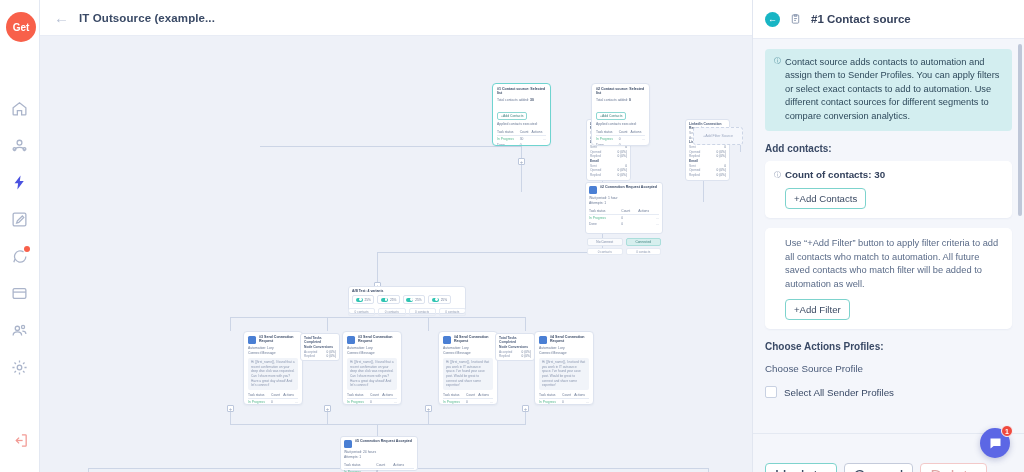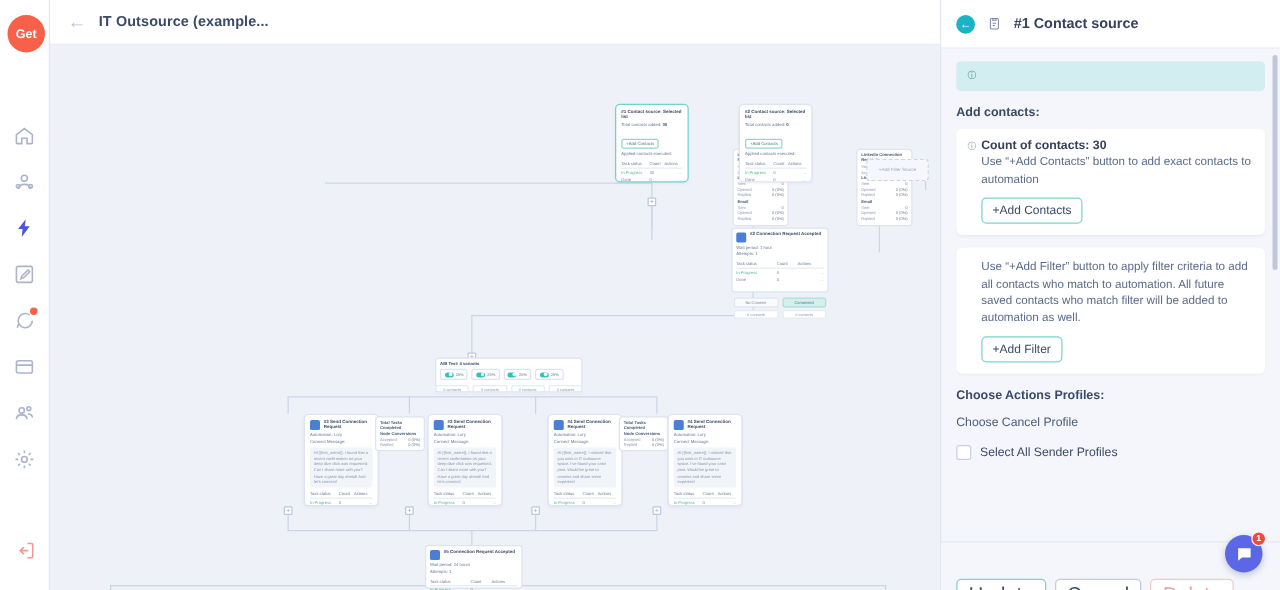--- a/index.html
+++ b/index.html
@@ -706,40 +706,40 @@
             <path d="M9 3h6v3H9z"></path>
             <path d="M9 11h6M9 15h4"></path>
           </svg>
       </span>
       <span class="panel-ttl">#1 Contact source</span>
     </div>
 
     <div class="panel-body">
       <div class="info-box">
         <span class="info-i">ⓘ</span>
+        <span class="info-tx">Contact source adds contacts to automation and assign them to Sender Profiles. You can apply filters or select exact contacts to add to automation. Use different contact sources for different segments to compare conversion analytics.</span>
       </div>
 
       <div class="sect-ttl">Add contacts:</div>
 
       <div class="card">
         <div class="card-hd">
           <span class="card-i">ⓘ</span>
           <span class="card-ttl">Count of contacts: 30</span>
         </div>
-        <div class="card-tx">Use “+Add Contacts” button to add exact contacts to automation</div>
         <div class="teal-btn">+Add Contacts</div>
       </div>
 
       <div class="card">
         <div class="card-tx">Use “+Add Filter” button to apply filter criteria to add all contacts who match to automation. All future saved contacts who match filter will be added to automation as well.</div>
         <div class="teal-btn">+Add Filter</div>
       </div>
 
       <div class="sect-ttl">Choose Actions Profiles:</div>
-      <div class="choose-lbl">Choose Cancel Profile</div>
+      <div class="choose-lbl">Choose Source Profile</div>
       <div class="cb-row">
         <span class="cb"></span>
         <span class="cb-tx">Select All Sender Profiles</span>
       </div>
     </div>
 
     <div class="panel-ft">
       <span class="ft-btn upd">Update</span>
       <span class="ft-btn cnc">Cancel</span>
       <span class="ft-btn del">Delete</span>

